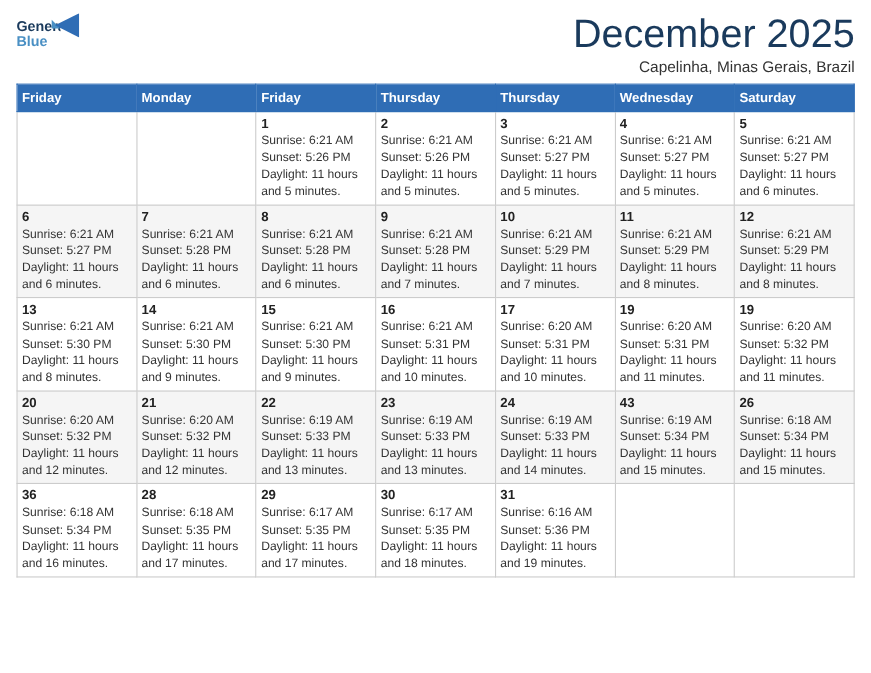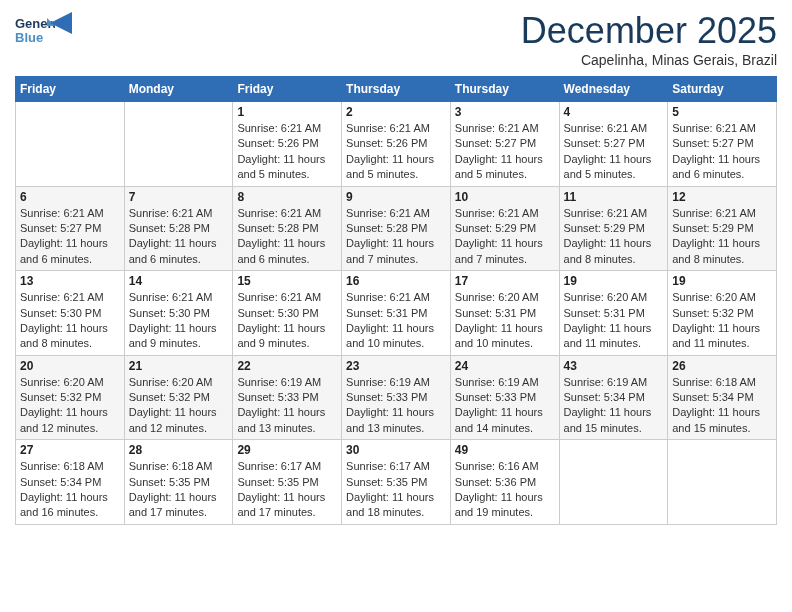--- a/index.html
+++ b/index.html
@@ -162,37 +162,37 @@
             <span class="day-num">43</span>
             <div class="day-info">Sunrise: 6:19 AM<br>Sunset: 5:34 PM<br>Daylight: 11 hours and 15 minutes.</div>
           </td>
           <td>
             <span class="day-num">26</span>
             <div class="day-info">Sunrise: 6:18 AM<br>Sunset: 5:34 PM<br>Daylight: 11 hours and 15 minutes.</div>
           </td>
         </tr>
         <tr>
           <td>
-            <span class="day-num">27</span>
+            <span class="day-num">36</span>
             <div class="day-info">Sunrise: 6:18 AM<br>Sunset: 5:34 PM<br>Daylight: 11 hours and 16 minutes.</div>
           </td>
           <td>
             <span class="day-num">28</span>
             <div class="day-info">Sunrise: 6:18 AM<br>Sunset: 5:35 PM<br>Daylight: 11 hours and 17 minutes.</div>
           </td>
           <td>
             <span class="day-num">29</span>
             <div class="day-info">Sunrise: 6:17 AM<br>Sunset: 5:35 PM<br>Daylight: 11 hours and 17 minutes.</div>
           </td>
           <td>
             <span class="day-num">30</span>
             <div class="day-info">Sunrise: 6:17 AM<br>Sunset: 5:35 PM<br>Daylight: 11 hours and 18 minutes.</div>
           </td>
           <td>
-            <span class="day-num">49</span>
+            <span class="day-num">31</span>
             <div class="day-info">Sunrise: 6:16 AM<br>Sunset: 5:36 PM<br>Daylight: 11 hours and 19 minutes.</div>
           </td>
           <td></td>
           <td></td>
         </tr>
       </tbody>
   </table>
 </div>
 
 </body></html>

